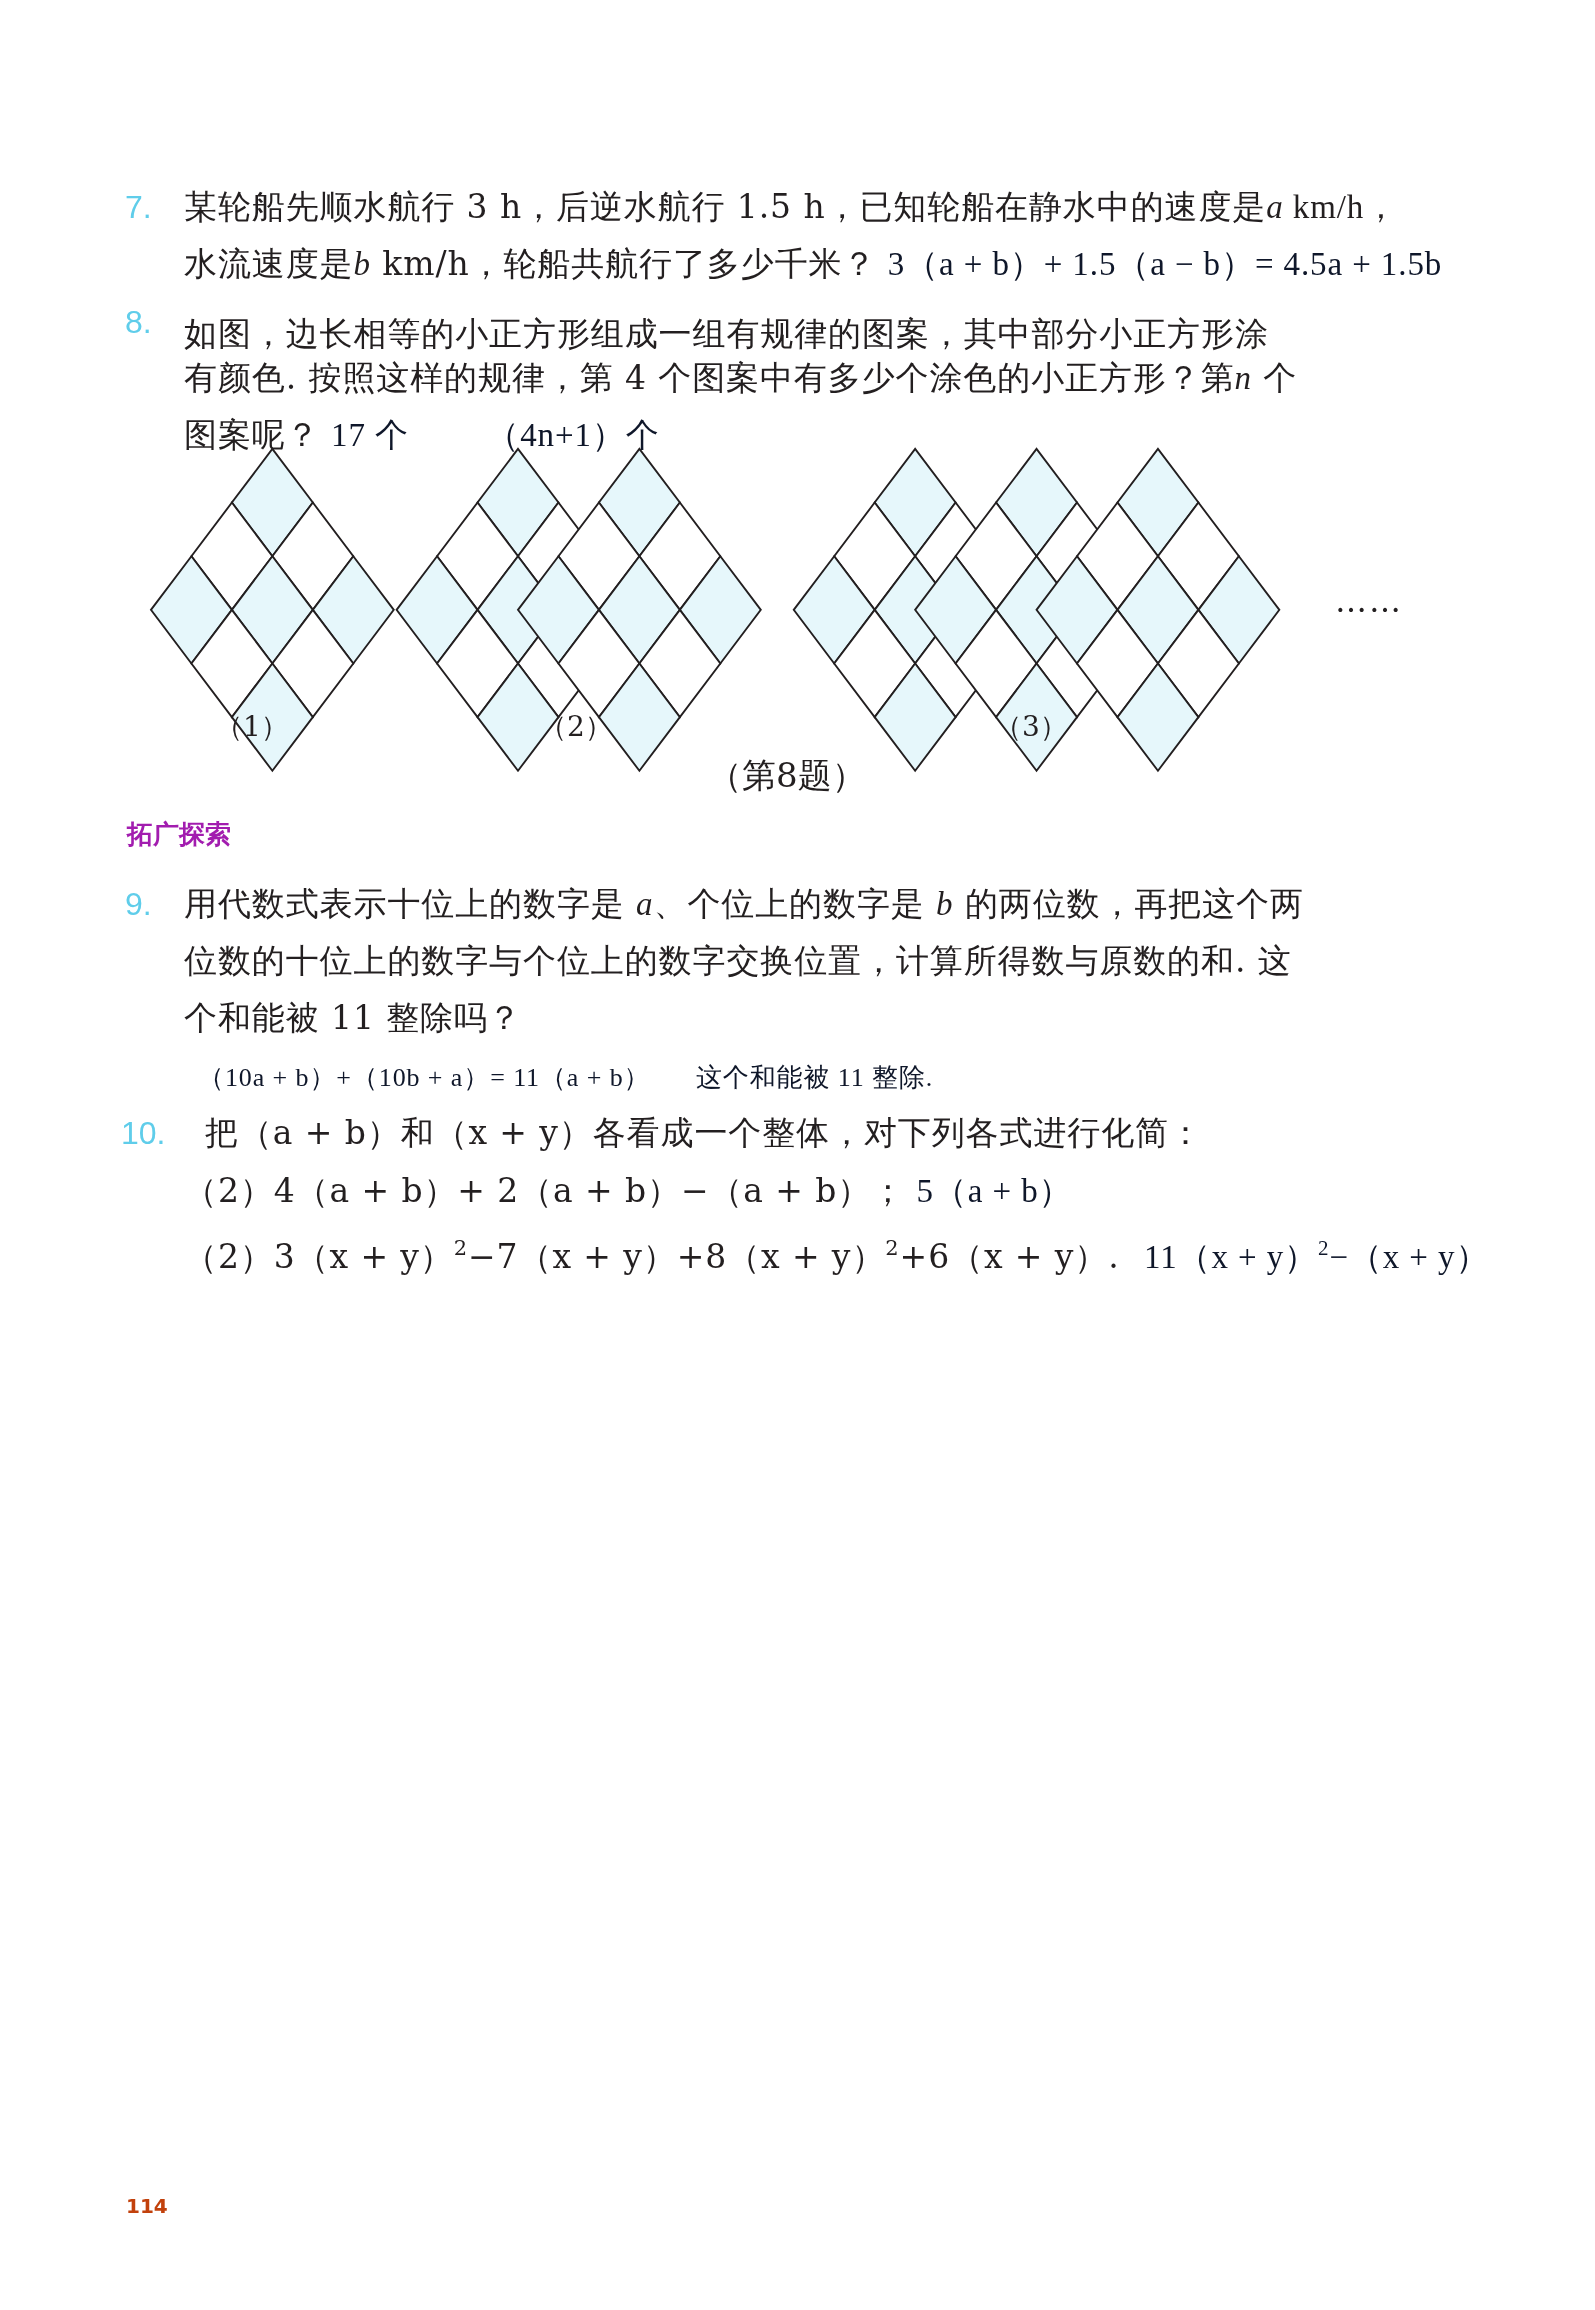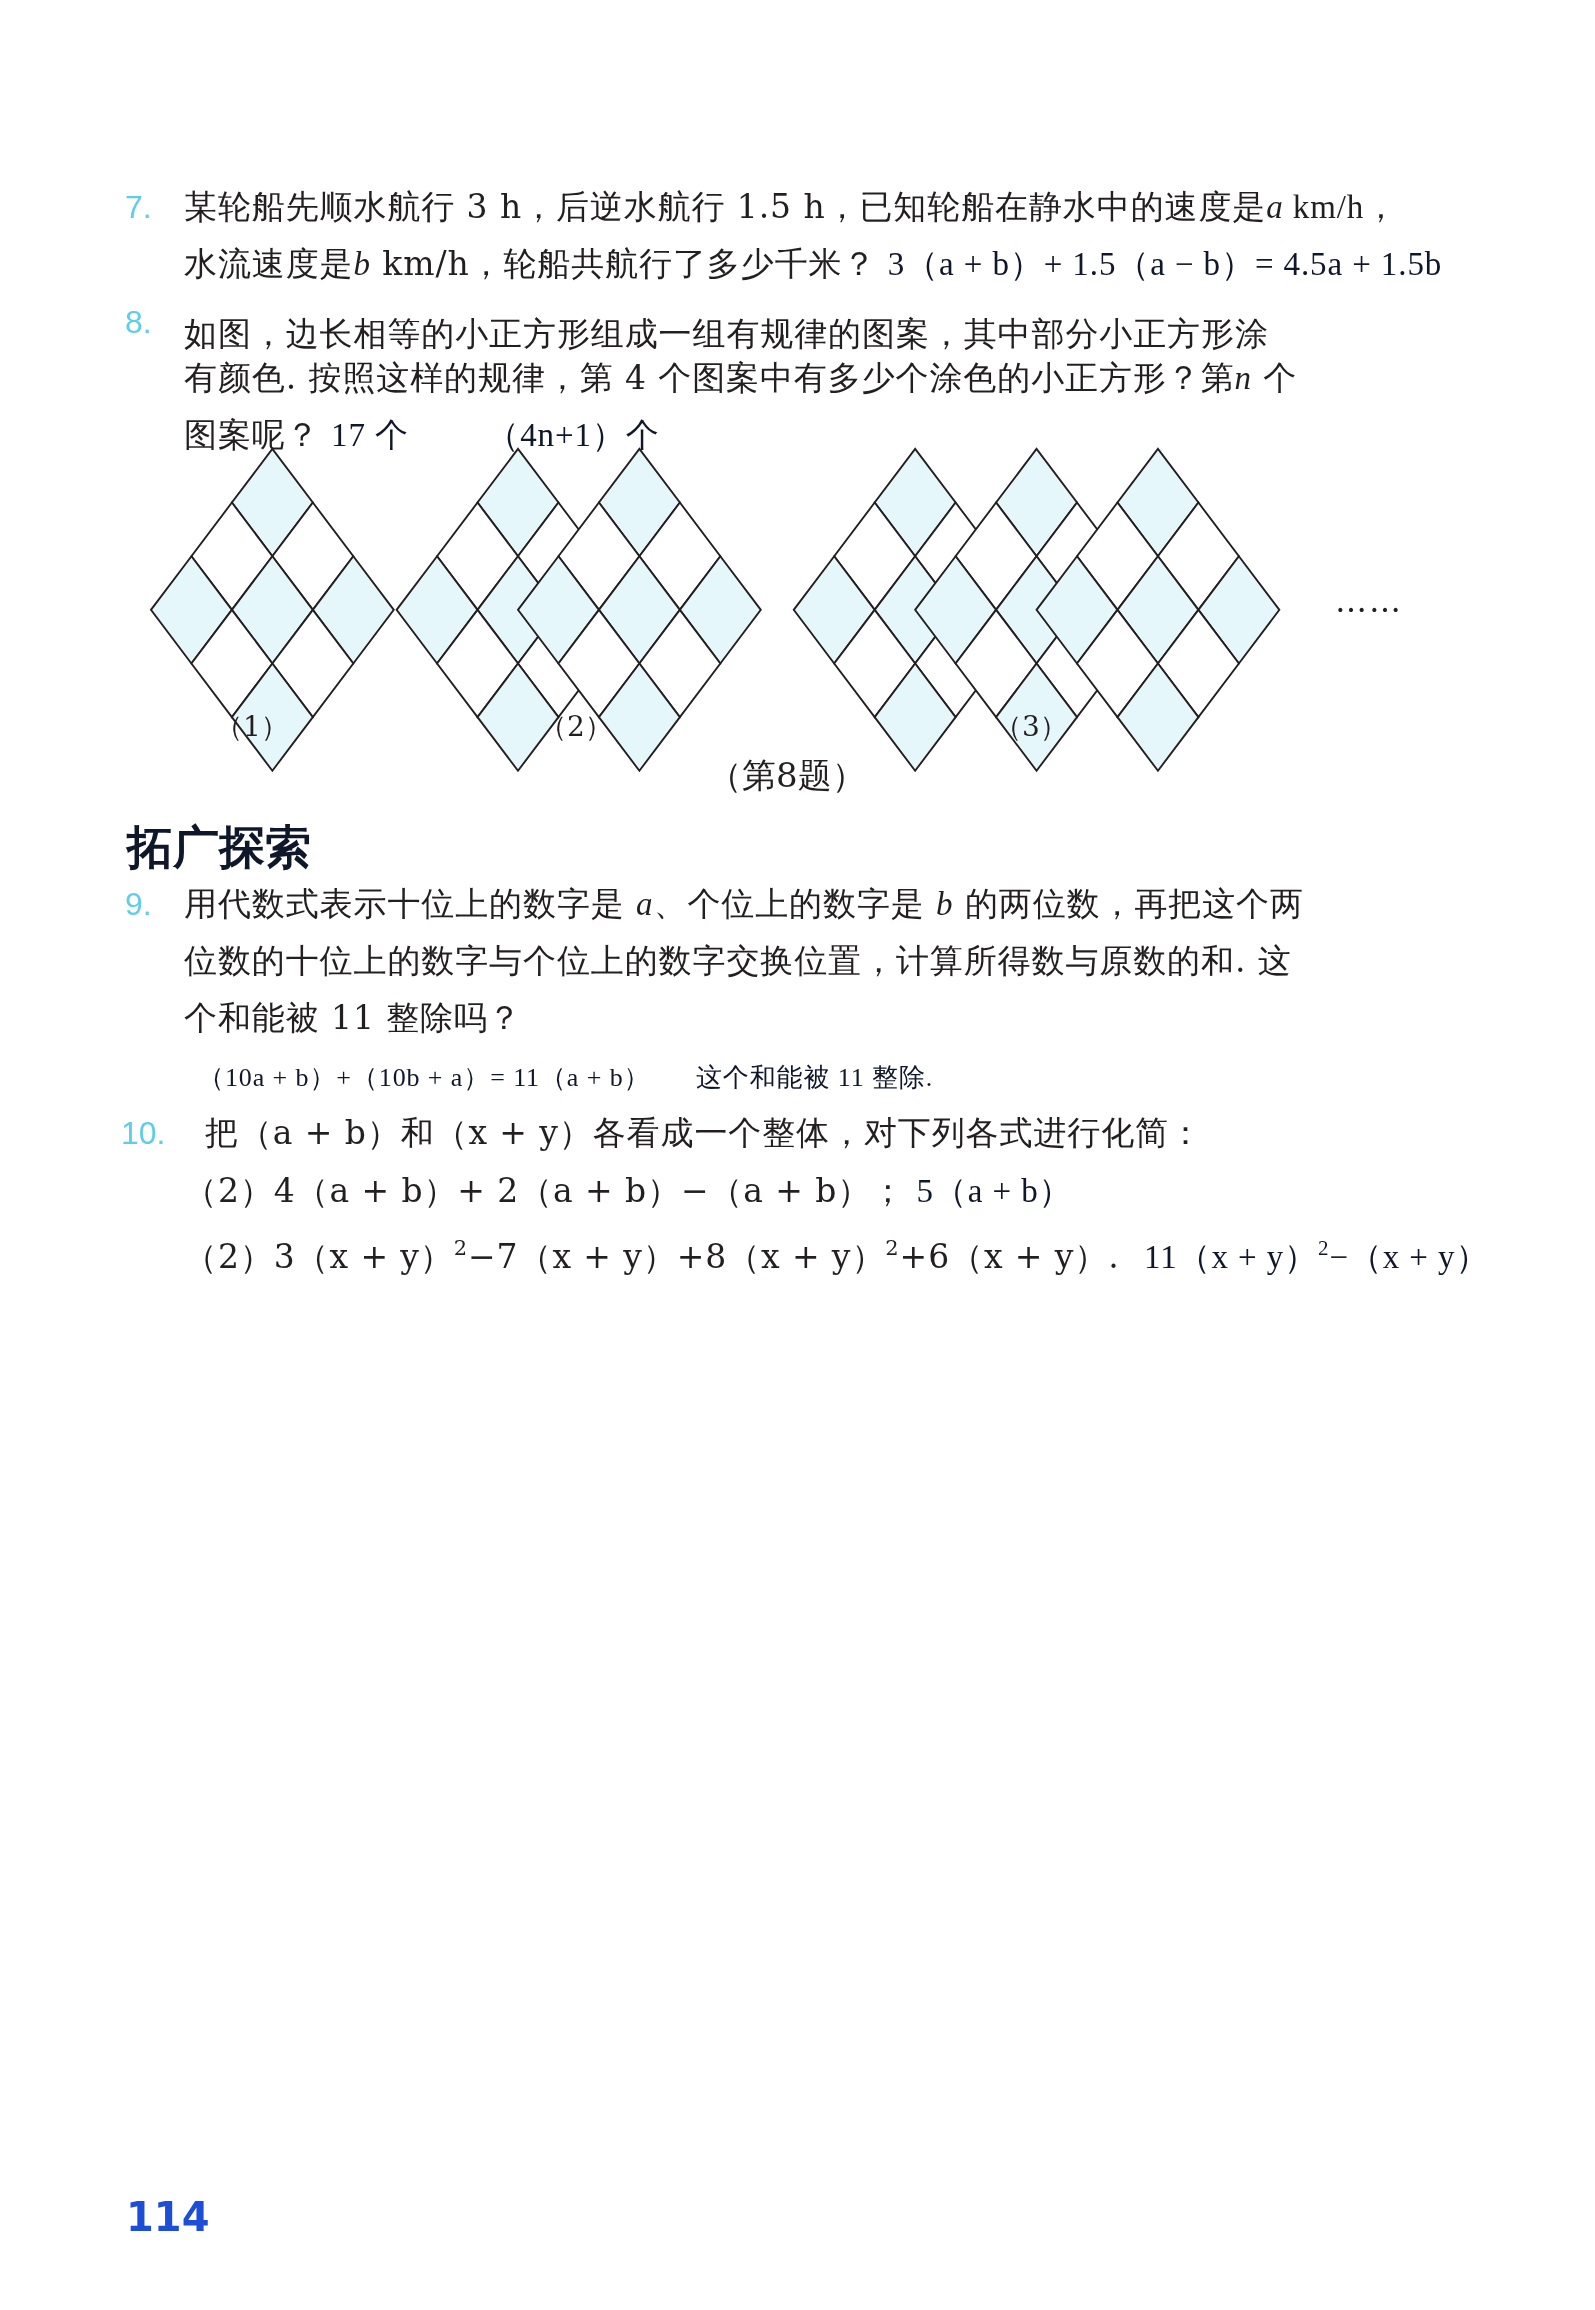--- a/index.html
+++ b/index.html
@@ -18,35 +18,35 @@
     font-family: "Liberation Sans", "DejaVu Sans", sans-serif;
     font-size: 32px; line-height: 56px; color: #5fcdea;
   }
   .ans { color: #0f172a; font-family: "Liberation Serif", serif; }
   .it { font-style: italic; font-family: "Liberation Serif", serif; }
   .num { font-family: "Liberation Serif", serif; }
   .sup { font-size: 21px; vertical-align: 13px; }
   .section-title {
     position: absolute; left: 127px; top: 817px;
     font-family: Liberation Sans, sans-serif;
-    font-size: 46px; font-weight: bold; color: #0f172a; white-space: nowrap;
+    font-size: 26px; font-weight: bold; color: #a21caf; white-space: nowrap;
   }
   .fig-label {
     position: absolute; font-size: 28px; white-space: nowrap; color: #231f20;
   }
   .fig-caption {
     position: absolute; left: 708px; top: 753px; font-size: 34px; white-space: nowrap;
   }
   .ellipsis {
     position: absolute; left: 1335px; top: 582px; font-size: 32px; letter-spacing: 1.9px;
   }
   .footer-page {
     position: absolute; left: 126px; top: 2194px;
     font-family: "DejaVu Sans", "Liberation Sans", sans-serif;
-    font-size: 40px; font-weight: bold; color: #1d4ed8;
+    font-size: 20px; font-weight: bold; color: #c2410c;
   }
   .footer-text {
     position: absolute; left: 211px; top: 2194px;
     font-size: 28px; color: #231f20; white-space: nowrap; word-spacing: 5.6px;
   }
   svg.figs { position: absolute; left: 0; top: 0; }
 </style>
 </head>
 <body>
 

